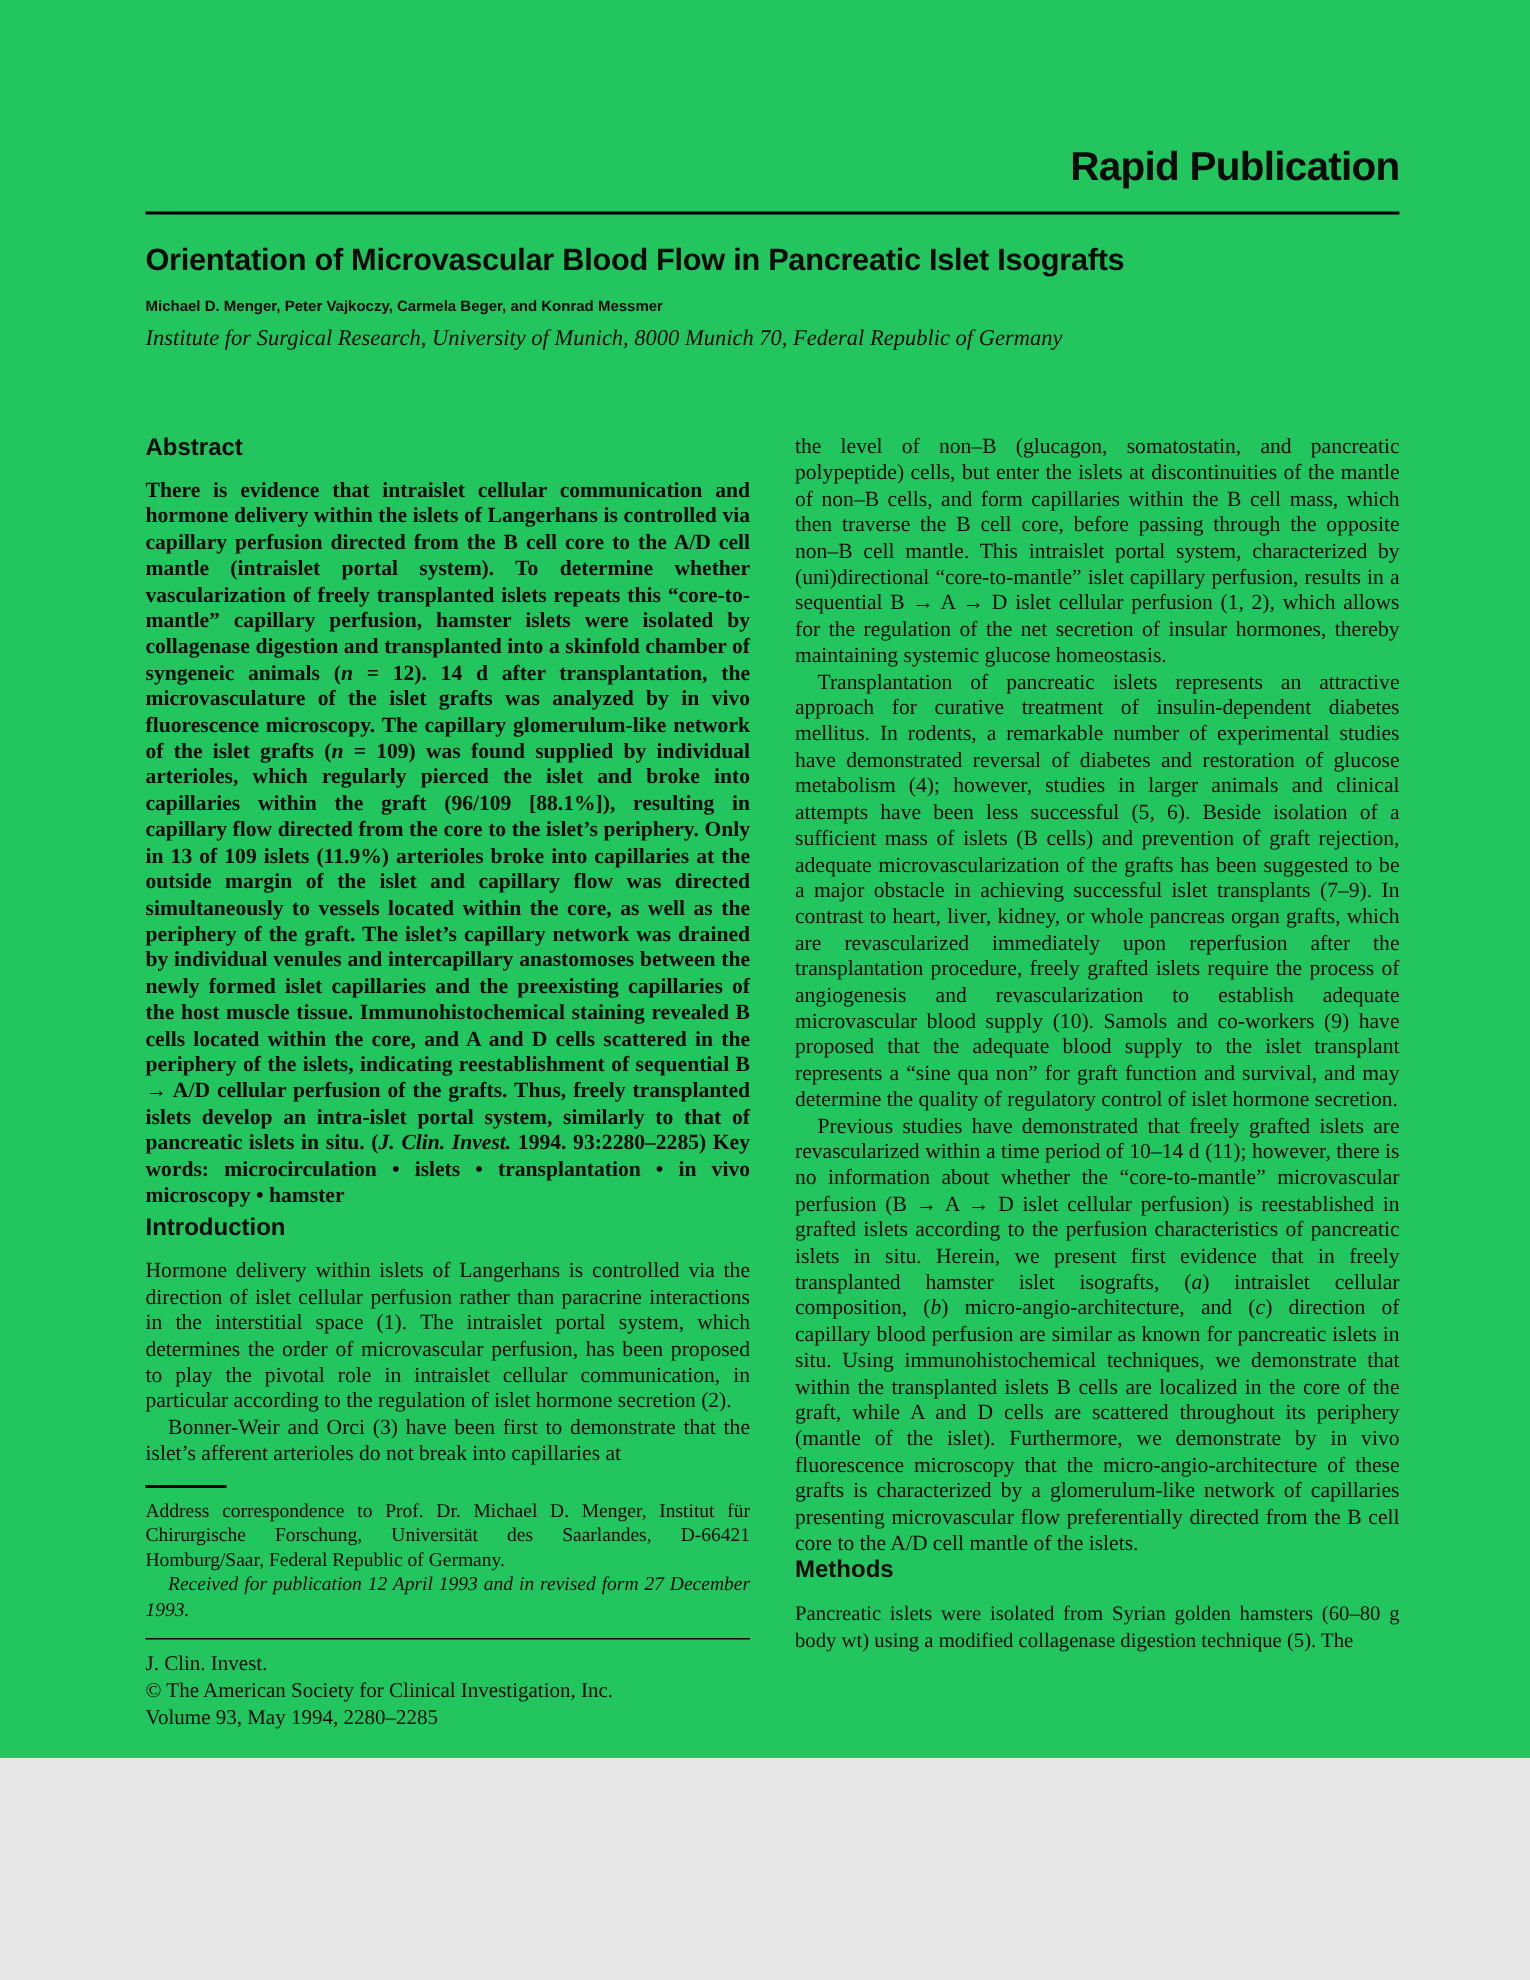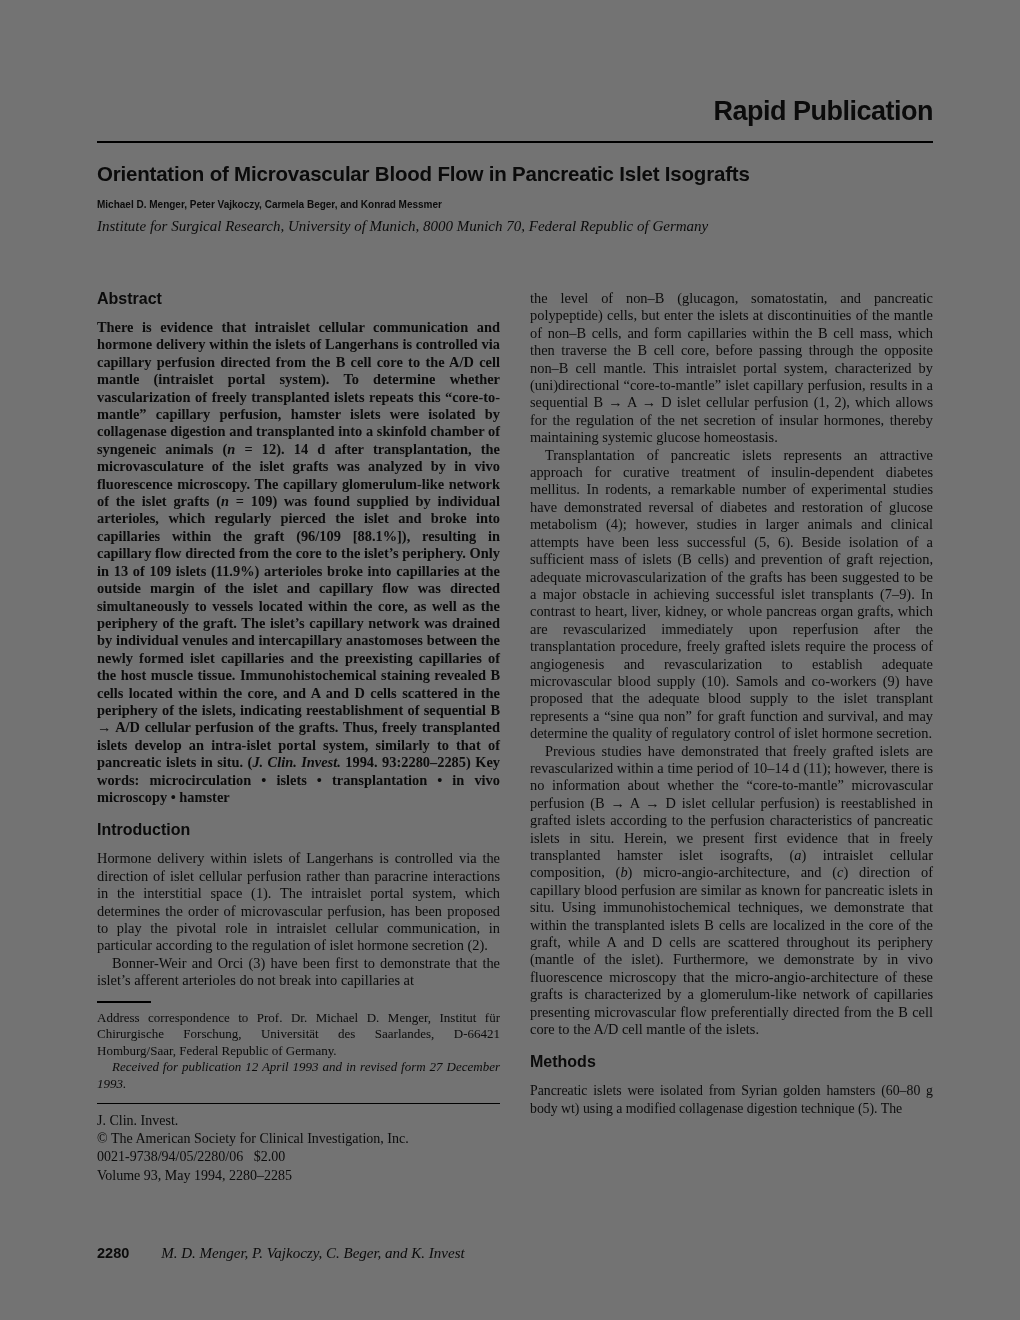--- a/index.html
+++ b/index.html
@@ -1,20 +1,20 @@
 <!DOCTYPE html>
 <html><head>
 <meta charset="utf-8">
 <style>
   * { margin:0; padding:0; box-sizing:border-box; }
   html,body { background:#e8e8e8; }
   .page {
     position:relative;
-    width:1020px; height:1320px;
-    background:#737373;
+    width:1020px; height:1172px;
+    background:#22c55e;
     color:#0b0b0b;
     font-family:"Liberation Serif", serif;
     overflow:hidden;
   }
   .banner {
     position:absolute; top:96px; left:97px; width:836px;
     text-align:right;
     font-family:"Liberation Sans", sans-serif;
     font-weight:bold; font-size:27px; letter-spacing:-0.5px;
   }
@@ -39,21 +39,21 @@
   .columns {
     position:absolute; top:290px; left:97px; width:836px;
     display:flex; gap:30px;
   }
   .col { width:405px; }
   h2.sec {
     font-family:"Liberation Sans", sans-serif;
     font-weight:bold; font-size:16px;
     margin:0 0 11px 0;
   }
-  h2.sec.gap-top { margin-top:15px; }
+  h2.sec.gap-top { }
   p.body {
     font-size:14.4px; line-height:17.4px;
     text-align:justify;
   }
   p.abstract-p { font-weight:bold; margin-bottom:4px; }
   p.indent { text-indent:15px; }
   .fn-rule { width:54px; border-top:2px solid #000; margin:11px 0 7px 0; }
   p.fn { font-size:13px; line-height:16.6px; text-align:justify; }
   .long-rule { border-top:1.5px solid #000; margin:10px 0 8px 0; }
   .imprint div { font-size:14px; line-height:18.4px; }
@@ -92,21 +92,20 @@
       <p class="body indent"><span>Bonner-Weir and Orci (3) have been first to demonstrate that the islet’s afferent arterioles do not break into capillaries at</span></p>
 
       <div class="fn-rule"></div>
       <p class="fn"><span>Address correspondence to Prof. Dr. Michael D. Menger, Institut für Chirurgische Forschung, Universität des Saarlandes, D-66421 Homburg/Saar, Federal Republic of Germany.</span></p>
       <p class="fn indent"><span style="font-style: italic;">Received for publication 12 April 1993 and in revised form 27 December 1993.</span></p>
 
       <div class="long-rule"></div>
       <div class="imprint">
         <div>J. Clin. Invest.</div>
         <div>© The American Society for Clinical Investigation, Inc.</div>
-        <div>0021-9738/94/05/2280/06&nbsp;&nbsp;&nbsp;$2.00</div>
         <div>Volume 93, May 1994, 2280–2285</div>
       </div>
     </div>
 
     <div class="col">
       <p class="body"><span>the level of non–B (glucagon, somatostatin, and pancreatic polypeptide) cells, but enter the islets at discontinuities of the mantle of non–B cells, and form capillaries within the B cell mass, which then traverse the B cell core, before passing through the opposite non–B cell mantle. This intraislet portal system, characterized by (uni)directional “core-to-mantle” islet capillary perfusion, results in a sequential B → A → D islet cellular perfusion (1, 2), which allows for the regulation of the net secretion of insular hormones, thereby maintaining systemic glucose homeostasis.</span></p>
       <p class="body indent"><span>Transplantation of pancreatic islets represents an attractive approach for curative treatment of insulin-dependent diabetes mellitus. In rodents, a remarkable number of experimental studies have demonstrated reversal of diabetes and restoration of glucose metabolism (4); however, studies in larger animals and clinical attempts have been less successful (5, 6). Beside isolation of a sufficient mass of islets (B cells) and prevention of graft rejection, adequate microvascularization of the grafts has been suggested to be a major obstacle in achieving successful islet transplants (7–9). In contrast to heart, liver, kidney, or whole pancreas organ grafts, which are revascularized immediately upon reperfusion after the transplantation procedure, freely grafted islets require the process of angiogenesis and revascularization to establish adequate microvascular blood supply (10). Samols and co-workers (9) have proposed that the adequate blood supply to the islet transplant represents a “sine qua non” for graft function and survival, and may determine the quality of regulatory control of islet hormone secretion.</span></p>
       <p class="body indent"><span>Previous studies have demonstrated that freely grafted islets are revascularized within a time period of 10–14 d (11); however, there is no information about whether the “core-to-mantle” microvascular perfusion (B → A → D islet cellular perfusion) is reestablished in grafted islets according to the perfusion characteristics of pancreatic islets in situ. Herein, we present first evidence that in freely transplanted hamster islet isografts, (</span><span style="font-style: italic;">a</span><span>) intraislet cellular composition, (</span><span style="font-style: italic;">b</span><span>) micro-angio-architecture, and (</span><span style="font-style: italic;">c</span><span>) direction of capillary blood perfusion are similar as known for pancreatic islets in situ. Using immunohistochemical techniques, we demonstrate that within the transplanted islets B cells are localized in the core of the graft, while A and D cells are scattered throughout its periphery (mantle of the islet). Furthermore, we demonstrate by in vivo fluorescence microscopy that the micro-angio-architecture of these grafts is characterized by a glomerulum-like network of capillaries presenting microvascular flow preferentially directed from the B cell core to the A/D cell mantle of the islets.</span></p>
 
       <h2 class="sec gap-top">Methods</h2>

